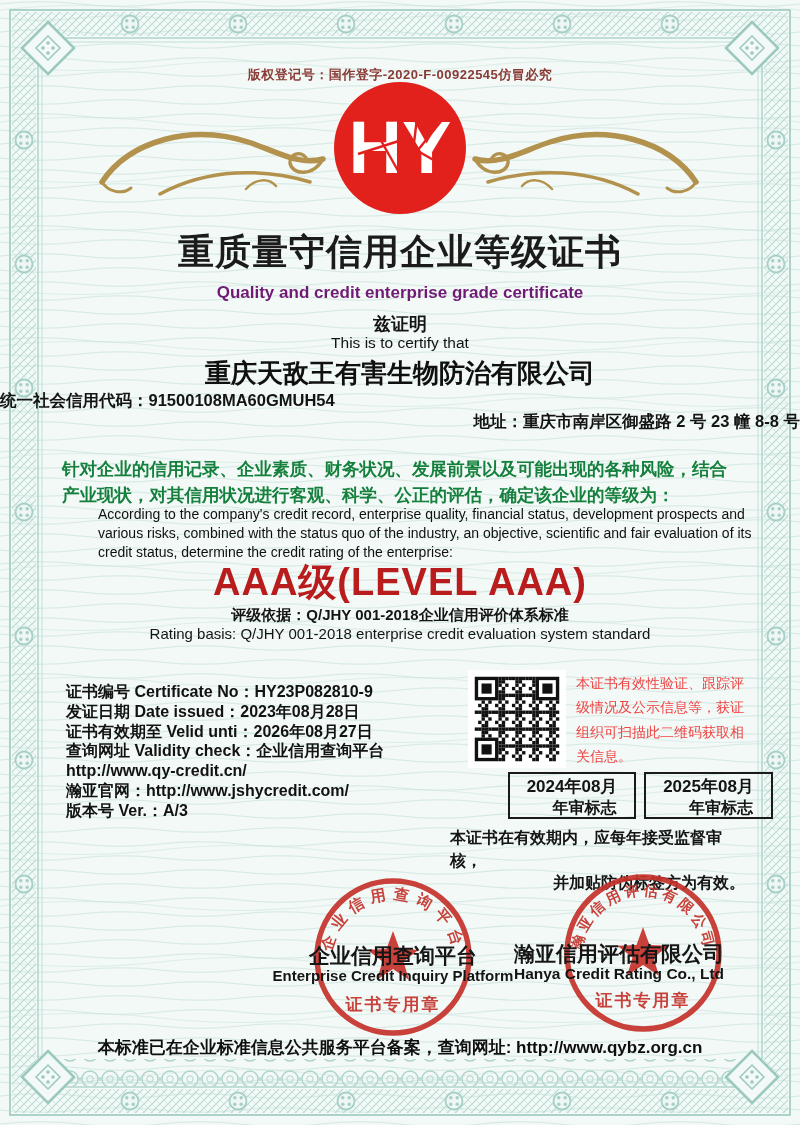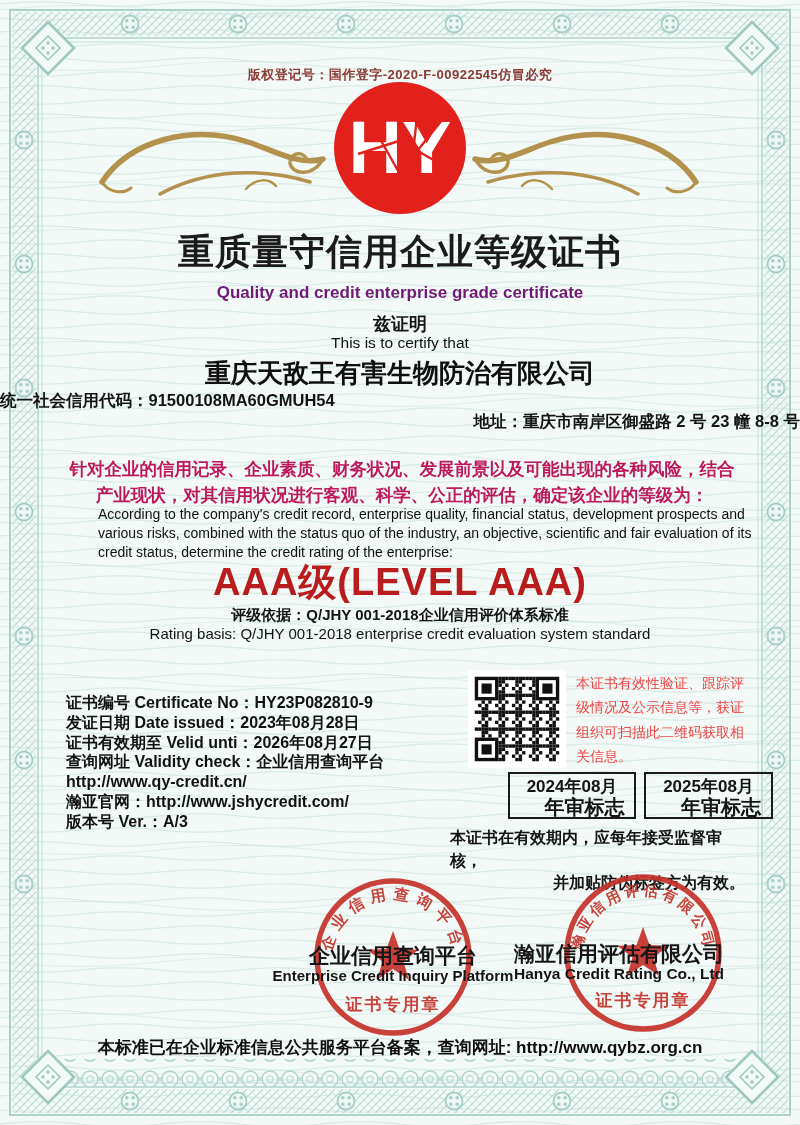--- a/index.html
+++ b/index.html
@@ -22,40 +22,40 @@
   #title-cn{left:0;top:228px;width:100%;text-align:center;font-size:36px;
     font-weight:700;color:#1b1b1b;letter-spacing:1px;}
   #title-en{left:0;top:283px;width:100%;text-align:center;font-size:17px;font-weight:600;color:#701a75;}
   #certify-cn{left:0;top:312px;width:100%;text-align:center;font-size:18px;font-weight:600;}
   #certify-en{left:0;top:334px;width:100%;text-align:center;font-size:15.5px;font-weight:500;}
 
   #company-name{left:0;top:356px;width:100%;text-align:center;font-size:26px;font-weight:800;color:#101010;}
   #credit-code-line{left:0;top:390px;width:100%;text-align:left;font-size:16.5px;font-weight:600;}
   #address-line{left:0;top:411px;width:100%;text-align:right;font-size:16.5px;font-weight:600;}
 
-  #body-cn{left:62px;top:456px;width:680px;font-size:17.5px;font-weight:700;line-height:26px;color:#be185d;text-align:center;}
+  #body-cn{left:62px;top:456px;width:680px;font-size:17.5px;font-weight:700;line-height:26px;color:#15803d;}
   #body-en{left:62px;top:505px;width:682px;font-size:14px;font-weight:500;line-height:19px;color:#101010;margin-left:36px;}
 
   #rating-level{left:0;top:557px;width:100%;text-align:center;font-size:38px;
     font-weight:800;color:#b91c1c;letter-spacing:1px;}
   #basis-cn{left:0;top:606px;width:100%;text-align:center;font-size:15px;font-weight:600;}
   #basis-en{left:0;top:625px;width:100%;text-align:center;font-size:15px;font-weight:500;}
 
-  #details-block{left:66px;top:682px;width:400px;margin-top:11px;}
+  #details-block{left:66px;top:682px;width:400px;}
   .detail-line{font-size:16px;font-weight:600;line-height:19.8px;white-space:nowrap;color:#121212;}
 
   #qr-svg{position:absolute;left:468px;top:670px;z-index:2;}
   #qr-note{left:576px;top:671px;width:172px;font-size:14px;font-weight:400;line-height:24.3px;color:#ef4444;}
 
   .annual-box{top:772px;height:47px;border:2px solid #1a1a1a;text-align:center;
     box-sizing:border-box;padding-top:2px;margin-left:42px;}
   #annual-box-1{left:466px;width:128px;}
   #annual-box-2{left:602px;width:129px;}
   .annual-month{font-size:17px;font-weight:600;line-height:21px;}
-  .annual-label{font-size:20px;font-weight:600;line-height:21px;padding-left:25px;}
+  .annual-label{font-size:16px;font-weight:600;line-height:21px;padding-left:25px;}
 
   #validity-note{left:450px;top:827px;width:295px;font-size:16px;font-weight:600;line-height:22.5px;}
   #validity-note .l2{text-align:right;}
 
   #stamp-left{position:absolute;left:308px;top:872px;z-index:2;opacity:.92;}
   #stamp-right{position:absolute;left:558px;top:868px;z-index:2;opacity:.92;}
   #left-name-cn{left:268px;top:942px;width:250px;text-align:center;font-size:21px;font-weight:700;z-index:3;color:#161616;}
   #left-name-en{left:258px;top:967px;width:270px;text-align:center;font-size:15px;font-weight:600;z-index:3;}
   #right-name-cn{left:498px;top:940px;width:242px;text-align:center;font-size:21px;font-weight:700;z-index:3;color:#161616;}
   #right-name-en{left:503px;top:965px;width:232px;text-align:center;font-size:15.5px;font-weight:600;z-index:3;}

